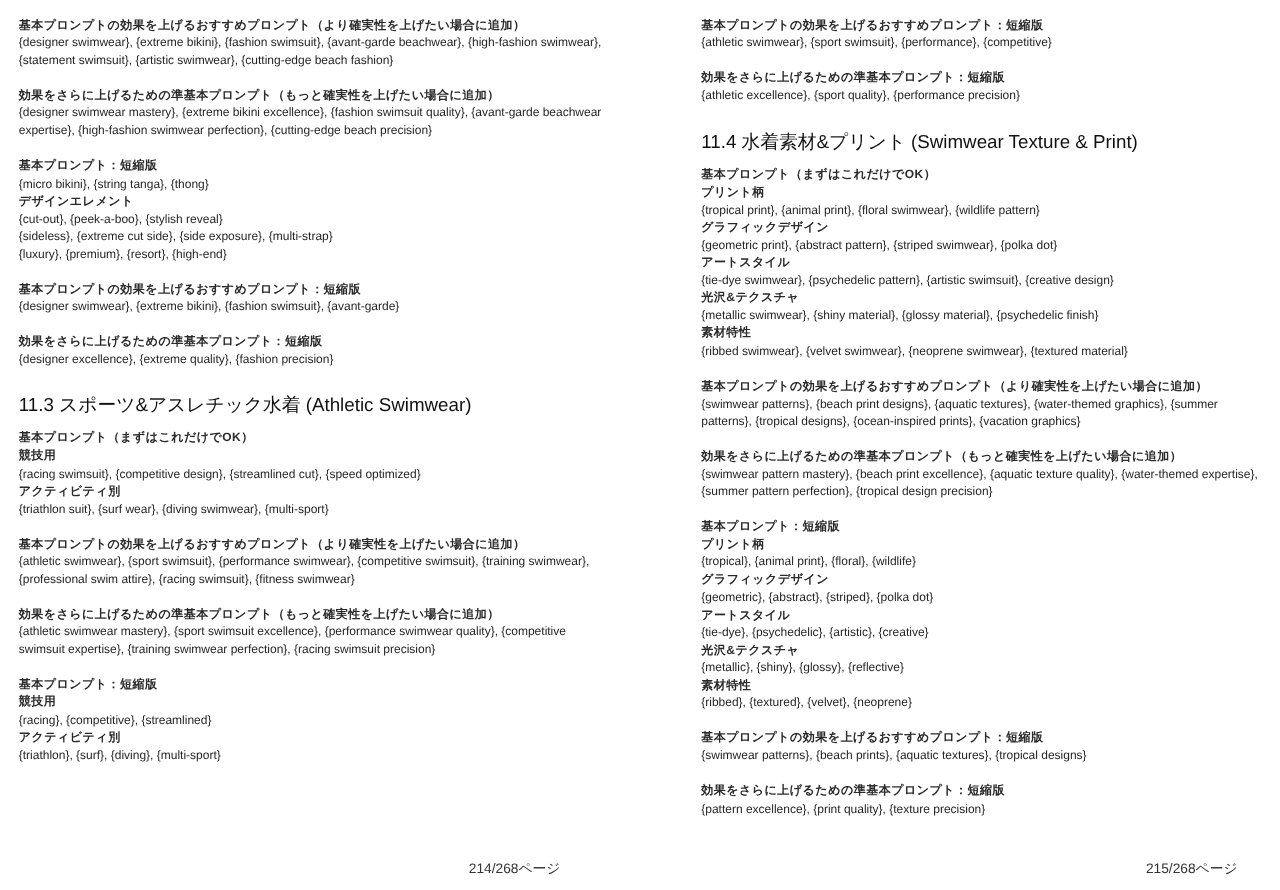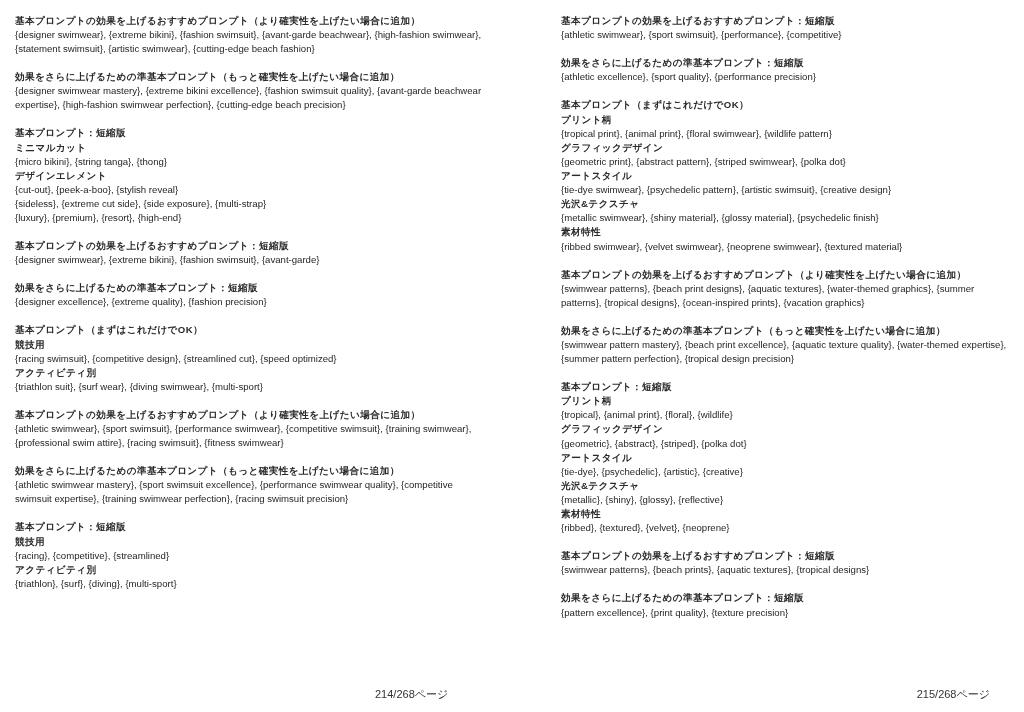--- a/index.html
+++ b/index.html
@@ -27,36 +27,36 @@
     <div class="block">
       <div class="jp-head">基本プロンプトの効果を上げるおすすめプロンプト（より確実性を上げたい場合に追加）</div>
       <div class="kw">{designer swimwear}, {extreme bikini}, {fashion swimsuit}, {avant-garde beachwear}, {high-fashion swimwear}, {statement swimsuit}, {artistic swimwear}, {cutting-edge beach fashion}</div>
     </div>
     <div class="block">
       <div class="jp-head">効果をさらに上げるための準基本プロンプト（もっと確実性を上げたい場合に追加）</div>
       <div class="kw">{designer swimwear mastery}, {extreme bikini excellence}, {fashion swimsuit quality}, {avant-garde beachwear expertise}, {high-fashion swimwear perfection}, {cutting-edge beach precision}</div>
     </div>
     <div class="block">
       <div class="jp-head">基本プロンプト：短縮版</div>
-      <div class="jp-head">ミニマルカット</div>
       <div class="kw">{micro bikini}, {string tanga}, {thong}</div>
       <div class="jp-head">デザインエレメント</div>
       <div class="kw">{cut-out}, {peek-a-boo}, {stylish reveal}</div>
       <div class="kw">{sideless}, {extreme cut side}, {side exposure}, {multi-strap}</div>
       <div class="kw">{luxury}, {premium}, {resort}, {high-end}</div>
     </div>
     <div class="block">
       <div class="jp-head">基本プロンプトの効果を上げるおすすめプロンプト：短縮版</div>
       <div class="kw">{designer swimwear}, {extreme bikini}, {fashion swimsuit}, {avant-garde}</div>
     </div>
     <div class="block">
       <div class="jp-head">効果をさらに上げるための準基本プロンプト：短縮版</div>
       <div class="kw">{designer excellence}, {extreme quality}, {fashion precision}</div>
     </div>
 
+    <div class="h2">11.3 スポーツ&amp;アスレチック水着 (Athletic Swimwear)</div>
 
     <div class="block">
       <div class="jp-head">基本プロンプト（まずはこれだけでOK）</div>
       <div class="jp-head">競技用</div>
       <div class="kw">{racing swimsuit}, {competitive design}, {streamlined cut}, {speed optimized}</div>
       <div class="jp-head">アクティビティ別</div>
       <div class="kw">{triathlon suit}, {surf wear}, {diving swimwear}, {multi-sport}</div>
     </div>
     <div class="block">
       <div class="jp-head">基本プロンプトの効果を上げるおすすめプロンプト（より確実性を上げたい場合に追加）</div>
@@ -81,20 +81,21 @@
   <div class="content">
     <div class="block">
       <div class="jp-head">基本プロンプトの効果を上げるおすすめプロンプト：短縮版</div>
       <div class="kw">{athletic swimwear}, {sport swimsuit}, {performance}, {competitive}</div>
     </div>
     <div class="block">
       <div class="jp-head">効果をさらに上げるための準基本プロンプト：短縮版</div>
       <div class="kw">{athletic excellence}, {sport quality}, {performance precision}</div>
     </div>
 
+    <div class="h2">11.4 水着素材&amp;プリント (Swimwear Texture &amp; Print)</div>
 
     <div class="block">
       <div class="jp-head">基本プロンプト（まずはこれだけでOK）</div>
       <div class="jp-head">プリント柄</div>
       <div class="kw">{tropical print}, {animal print}, {floral swimwear}, {wildlife pattern}</div>
       <div class="jp-head">グラフィックデザイン</div>
       <div class="kw">{geometric print}, {abstract pattern}, {striped swimwear}, {polka dot}</div>
       <div class="jp-head">アートスタイル</div>
       <div class="kw">{tie-dye swimwear}, {psychedelic pattern}, {artistic swimsuit}, {creative design}</div>
       <div class="jp-head">光沢&amp;テクスチャ</div>

